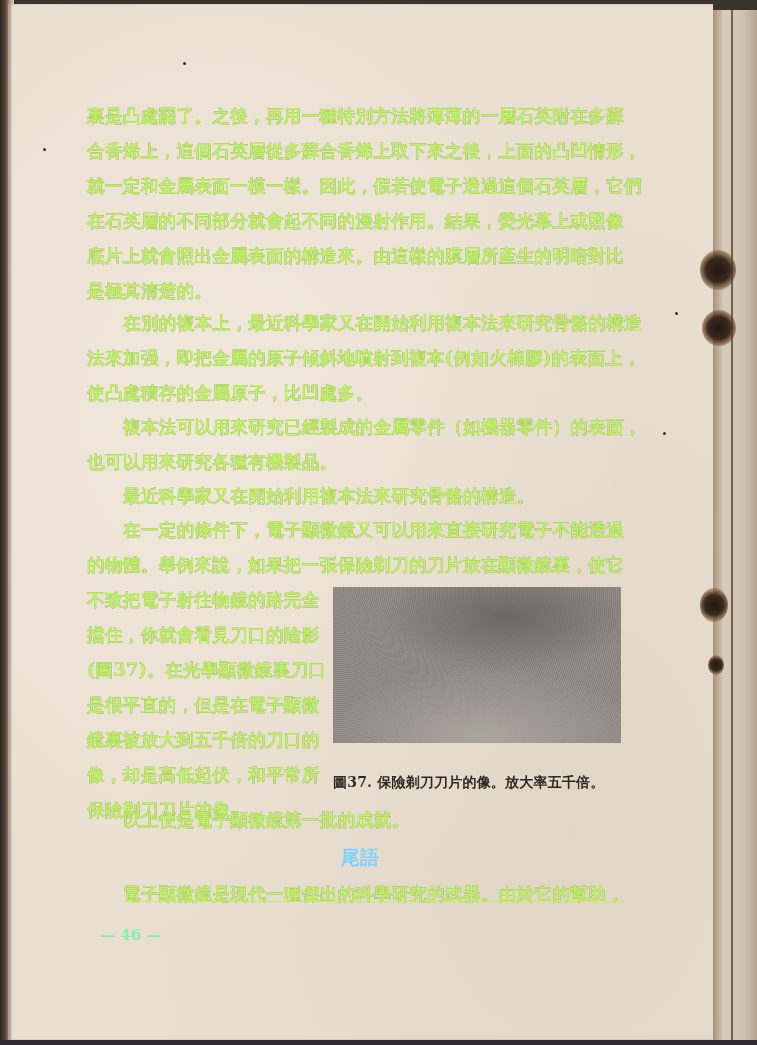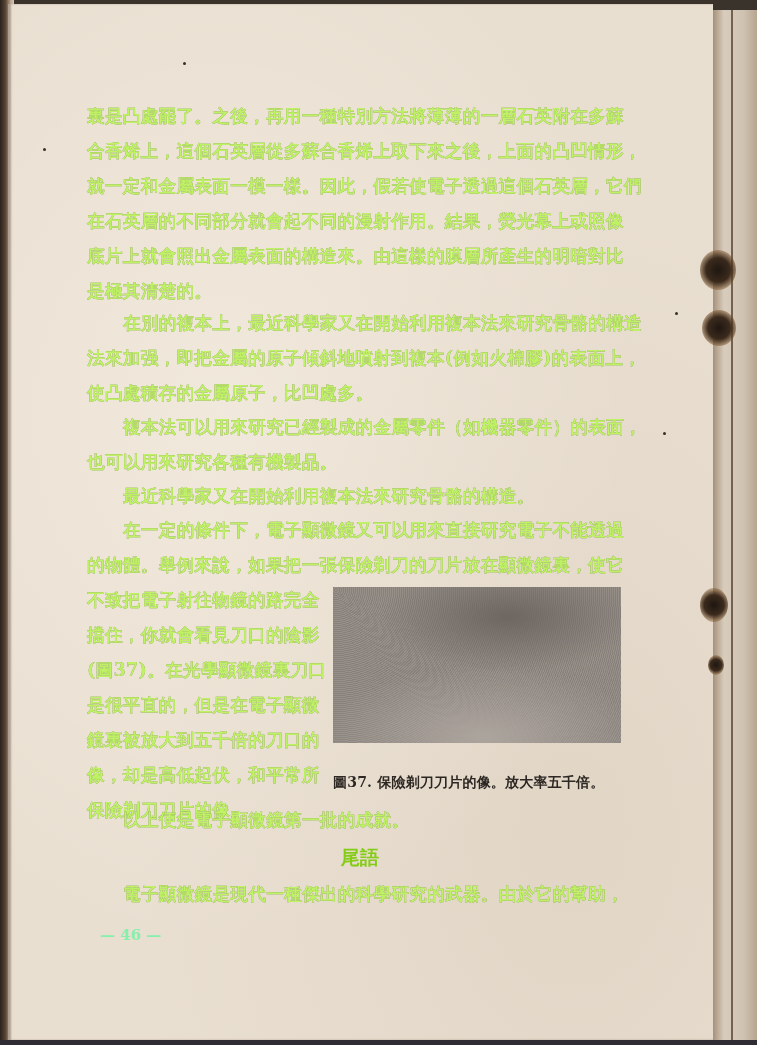--- a/index.html
+++ b/index.html
@@ -53,21 +53,21 @@
     filter:contrast(1.05);
   }
   .caption {
     position:absolute; left:333px; top:757px; width:300px;
     font-size:14px; color:#2d2824; font-weight:bold; white-space:nowrap;
     letter-spacing:0.2px;
     margin-top:17px;
   }
   .heading {
     position:absolute; left:330px; top:845px; width:60px; text-align:center;
-    font-size:19px; font-weight:bold; color:#84cc16;
+    font-size:19px; font-weight:bold; color:#7dd3fc;
   }
   .page-num {
     position:absolute; left:100px; top:926px; font-size:15px; color:#86efac; font-weight:bold;
   }
   .speck { position:absolute; width:3px; height:3px; border-radius:50%; background:#3a2e25; }
 </style>
 </head>
 <body>
 
 <div class="left-edge"></div>
@@ -127,17 +127,17 @@
 
 <div class="figure"></div>
 <div class="caption">圖37. 保險剃刀刀片的像。放大率五千倍。</div>
 
 <div class="text" style="top:802px;">
   <div class="indent">以上便是電子顯微鏡第一批的成就。</div>
 </div>
 
 <div class="heading">尾語</div>
 
-<div class="text" style="top:876px;">
+<div class="text" style="top:876px;text-decoration:underline;">
   <div class="indent">電子顯微鏡是現代一種傑出的科學研究的武器。由於它的幫助，</div>
 </div>
 
 <div class="page-num">— 46 —</div>
 
 </body></html>

